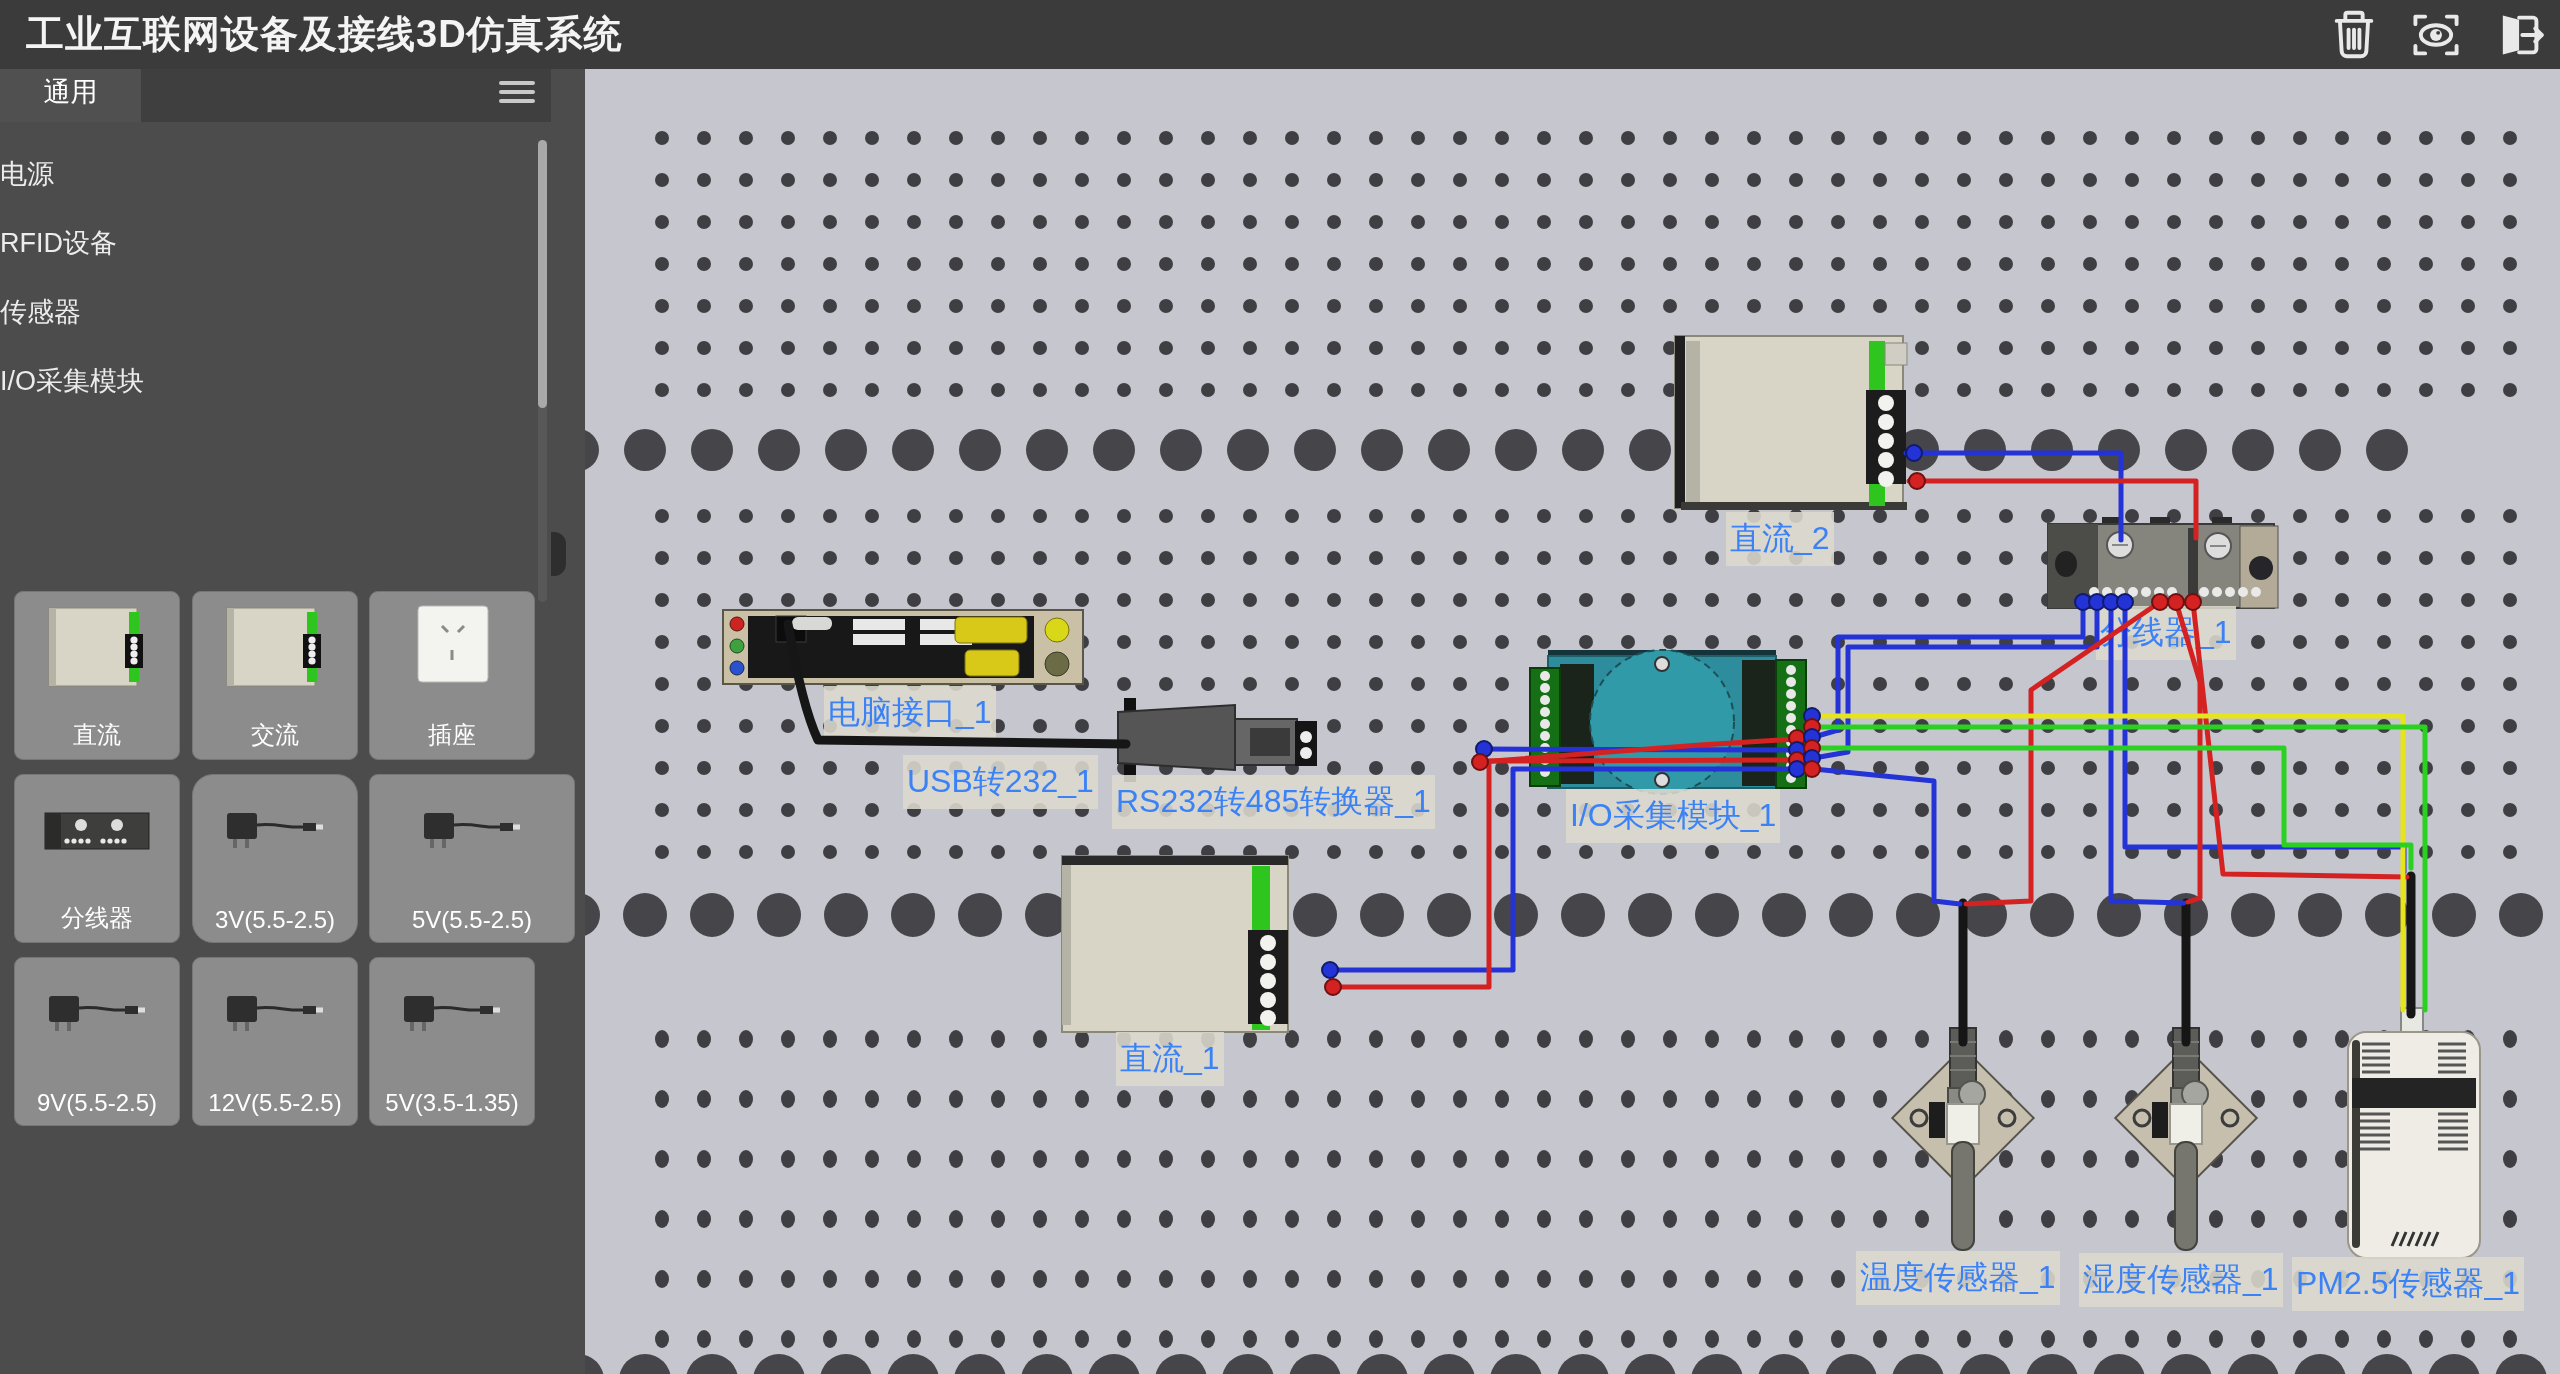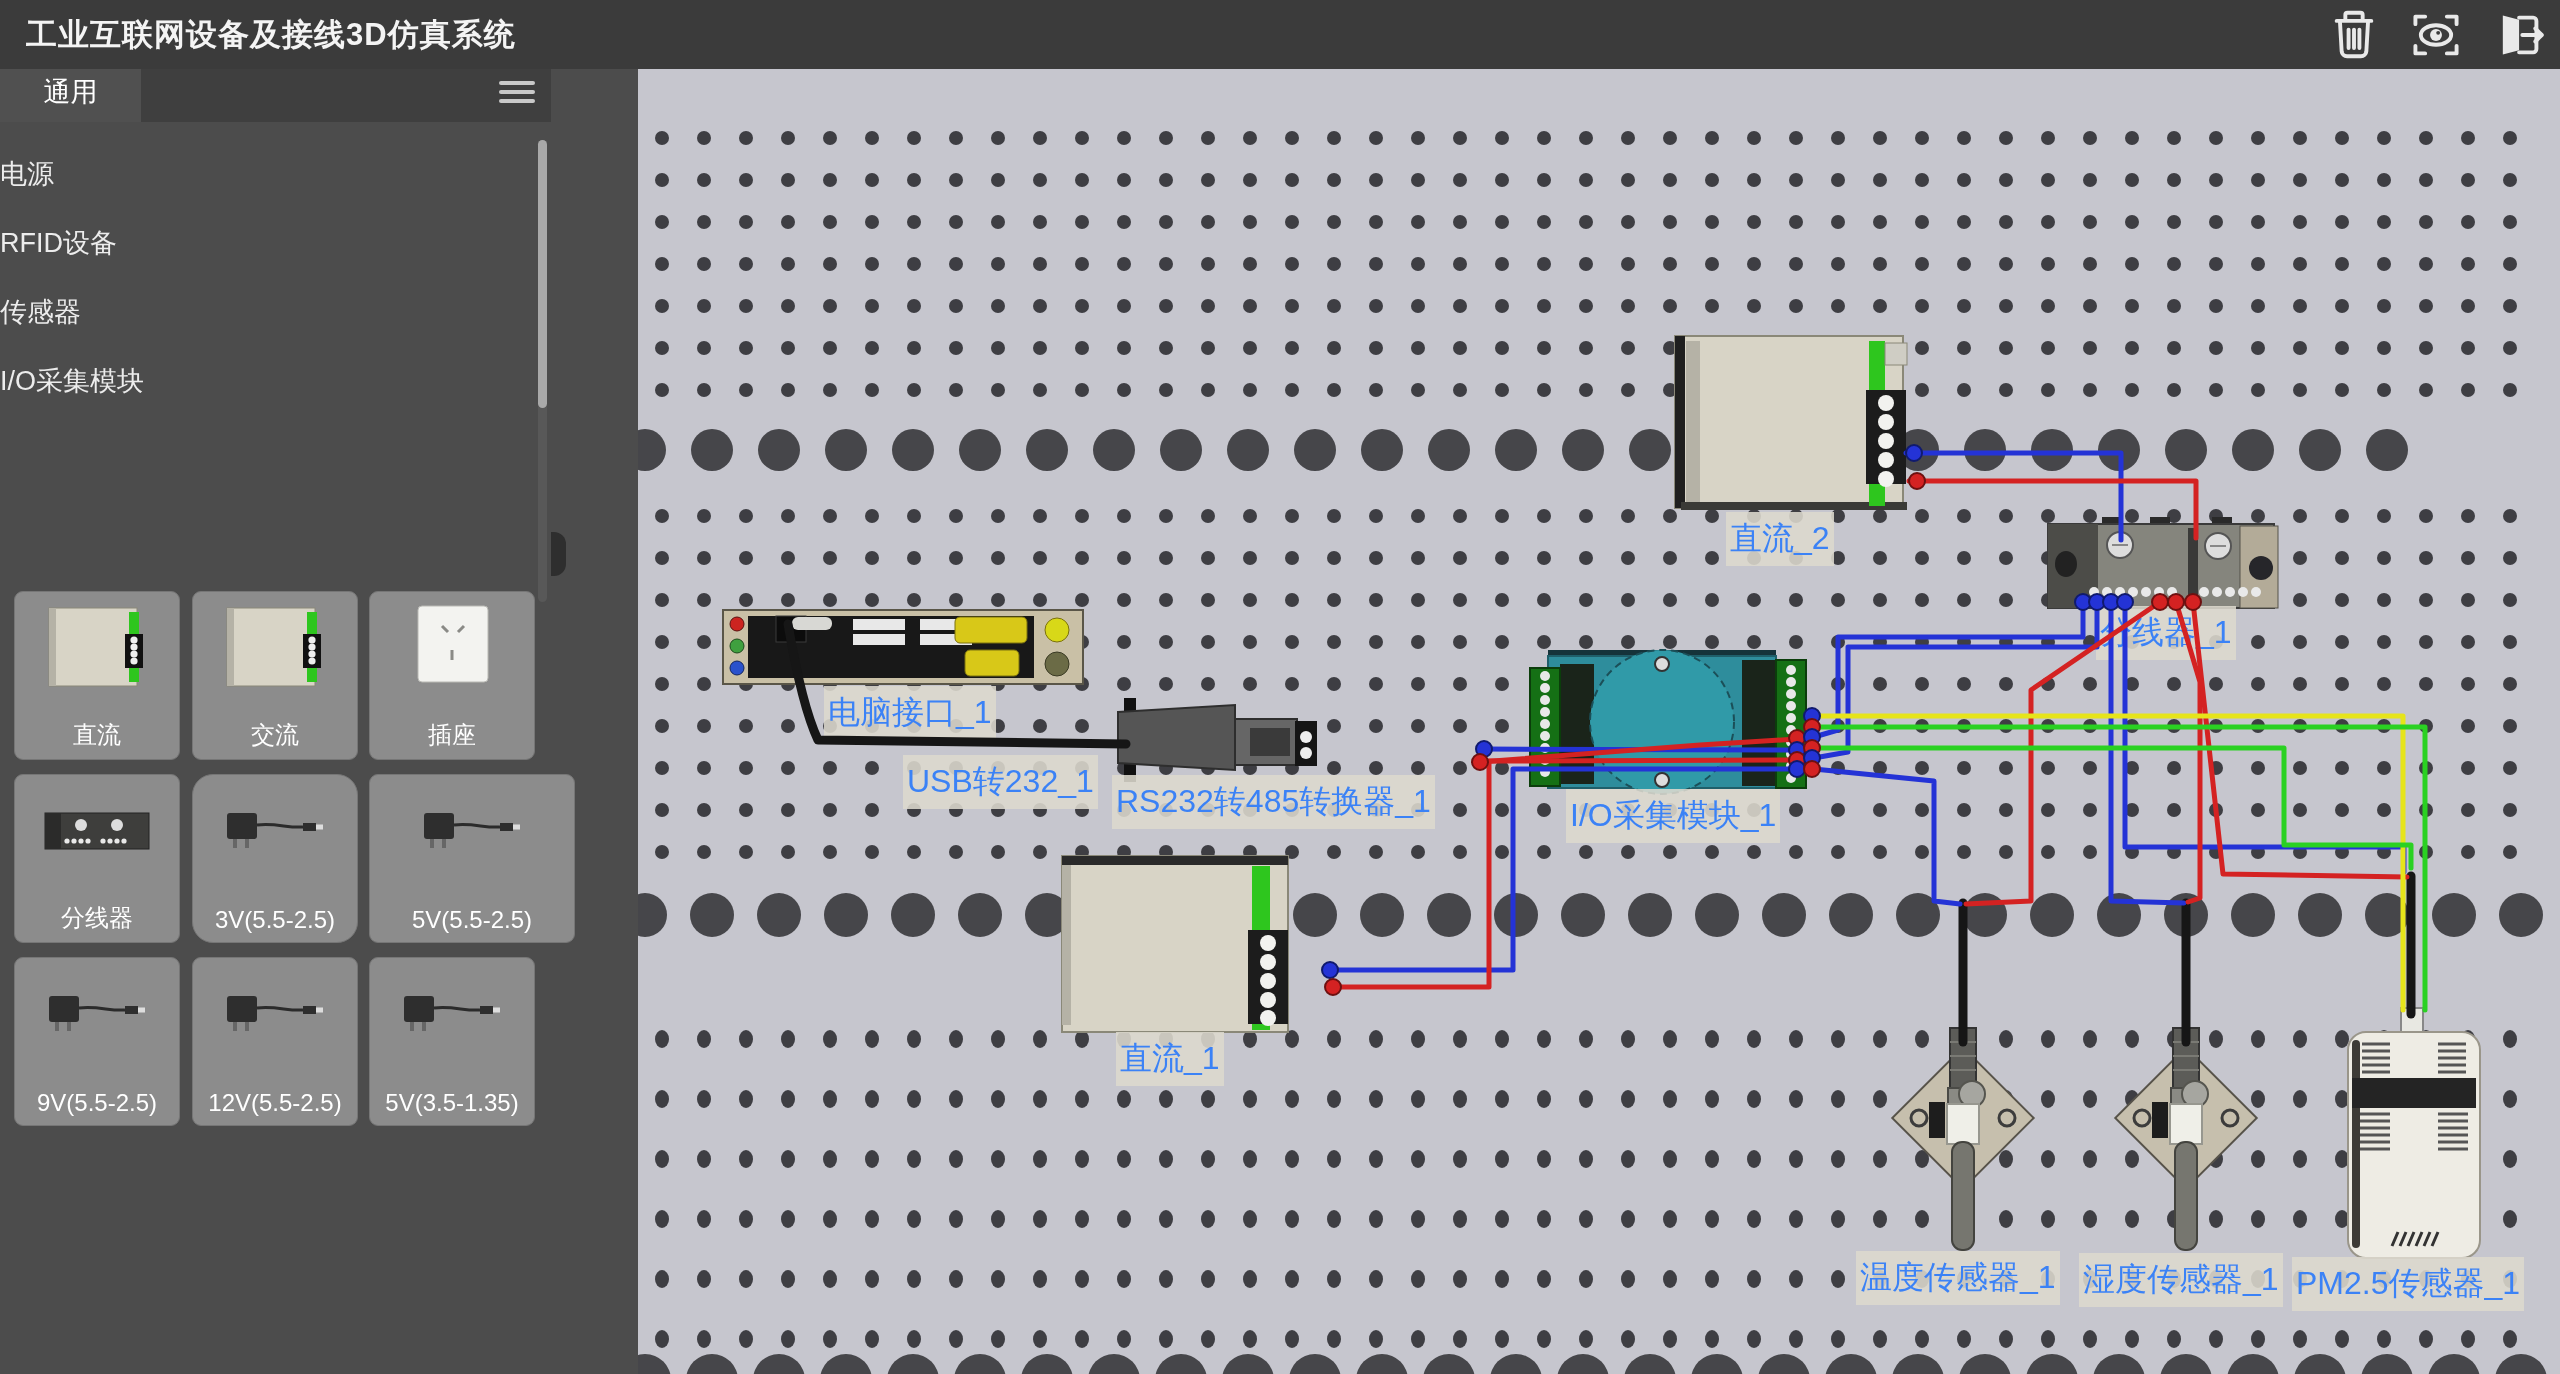--- a/index.html
+++ b/index.html
@@ -2,21 +2,21 @@
 <html style="--canvas-bg: #c6c6ce; --wire-red: #d42222; --wire-blue: #2433d6; --wire-green: #2ad122; --wire-yellow: #e6e41a;"><head>
 <meta charset="utf-8">
 <style>
   html,body{margin:0;padding:0;background:#222;}
   #stage{position:relative;width:2560px;height:1374px;overflow:hidden;
          font-family:"Liberation Sans","DejaVu Sans",sans-serif;}
 
   
   .titlebar{position:absolute;left:0;top:0;width:2560px;height:69px;background:#3b3b3b;z-index:20;
             display:flex;align-items:center;}
-  .titlebar h1{margin:0 0 0 26px;font-size:31px;font-weight:bold;color:#f4f4f4;letter-spacing:1px;text-align:center;}
+  .titlebar h1{margin:0 0 0 26px;font-size:38px;font-weight:bold;color:#f4f4f4;letter-spacing:1px;text-align:center;}
   .tb-icons{position:absolute;right:14px;top:0;height:69px;display:flex;align-items:center;gap:26px;}
   .tb-icons button{background:none;border:none;padding:0;cursor:pointer;width:56px;height:56px;
                    display:flex;align-items:center;justify-content:center;}
   .tb-icons svg{stroke:#e9e9e9;fill:none;stroke-width:3.6;stroke-linecap:round;stroke-linejoin:round;}
 
   
   #canvas-bg{position:absolute;left:551px;top:62px;width:2009px;height:1312px;background:var(--canvas-bg,#c6c6ce);z-index:1;}
   .layer{position:absolute;left:0;top:0;width:2560px;height:1374px;}
   #dots-svg{z-index:2;}
   #devices-svg{z-index:3;}
@@ -29,21 +29,21 @@
   .wire{fill:none;stroke-linejoin:round;stroke-linecap:round;stroke-width:5;}
   .w-red{stroke:var(--wire-red,#d42222);}
   .w-blue{stroke:var(--wire-blue,#2433d6);}
   .w-green{stroke:var(--wire-green,#2ad122);}
   .w-yellow{stroke:var(--wire-yellow,#e6e41a);}
   .w-black{stroke:#161616;stroke-width:9;}
   .dot-blue{fill:var(--wire-blue,#2433d6);stroke:#101a6e;stroke-width:2;}
   .dot-red{fill:var(--wire-red,#d42222);stroke:#6e1010;stroke-width:2;}
 
   
-  #sidebar{position:absolute;left:0;top:62px;width:638px;height:1312px;background:#4c4c4c;z-index:10;}
+  #sidebar{position:absolute;left:0;top:62px;width:585px;height:1312px;background:#4c4c4c;z-index:10;}
   #sb-header{position:absolute;left:0;top:0;width:551px;height:60px;background:#3f3f3f;}
   #sb-tab{position:absolute;left:0;top:0;width:141px;height:60px;background:#505050;color:#fff;
           font-size:27px;display:flex;align-items:center;justify-content:center;cursor:pointer;}
   #hamburger{position:absolute;right:12px;top:14px;width:40px;height:32px;cursor:pointer;}
   #hamburger span{display:block;width:36px;height:4px;background:#c9c9c9;margin:5px 0;border-radius:2px;}
   #menu{list-style:none;margin:0;padding:0;position:absolute;left:0;top:78px;width:530px;}
   #menu li{height:69px;line-height:69px;color:#ececec;font-size:27px;cursor:pointer;}
   #sb-track{position:absolute;left:538px;top:78px;width:9px;height:462px;background:#585858;border-radius:5px;}
   #sb-thumb{position:absolute;left:538px;top:78px;width:9px;height:268px;background:#a9a9a9;border-radius:5px;}
   #palette{position:absolute;left:0;top:467px;width:551px;}

